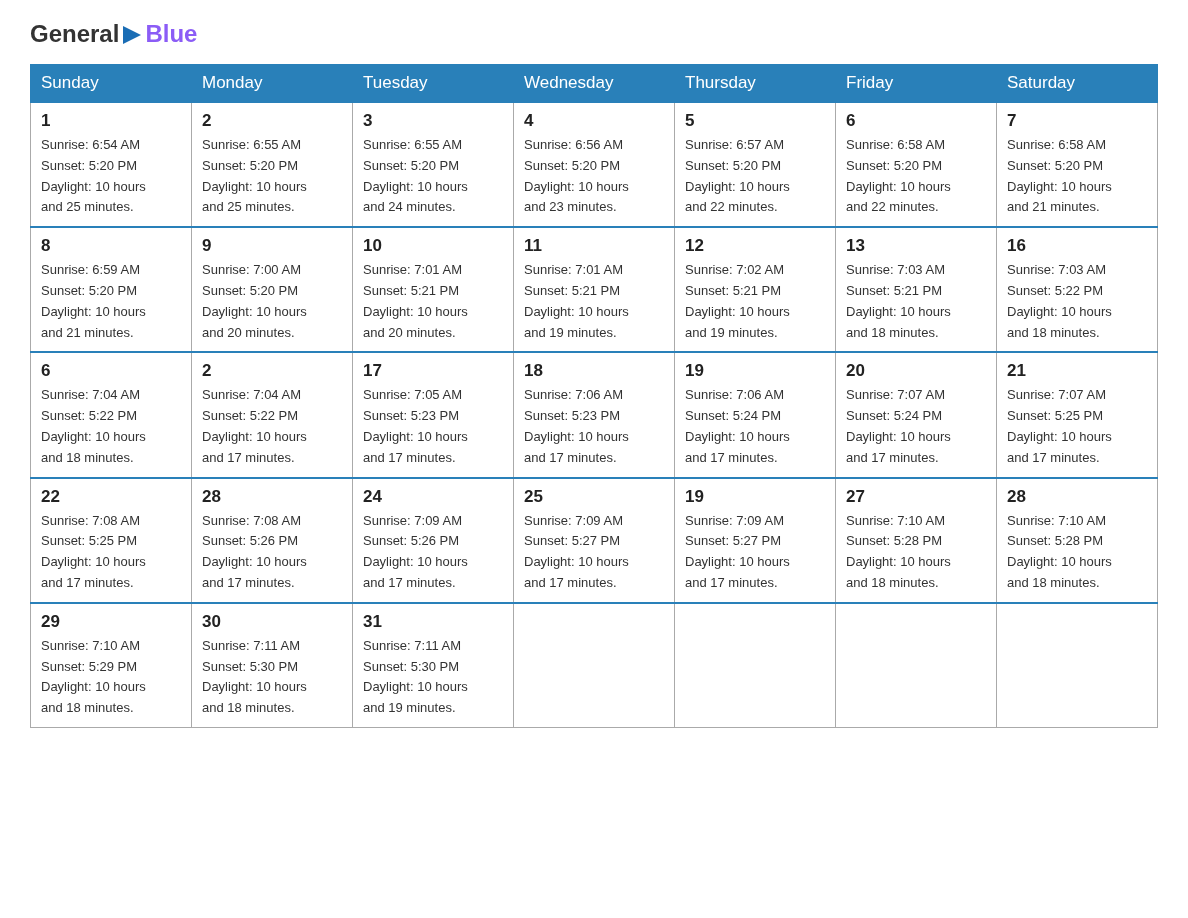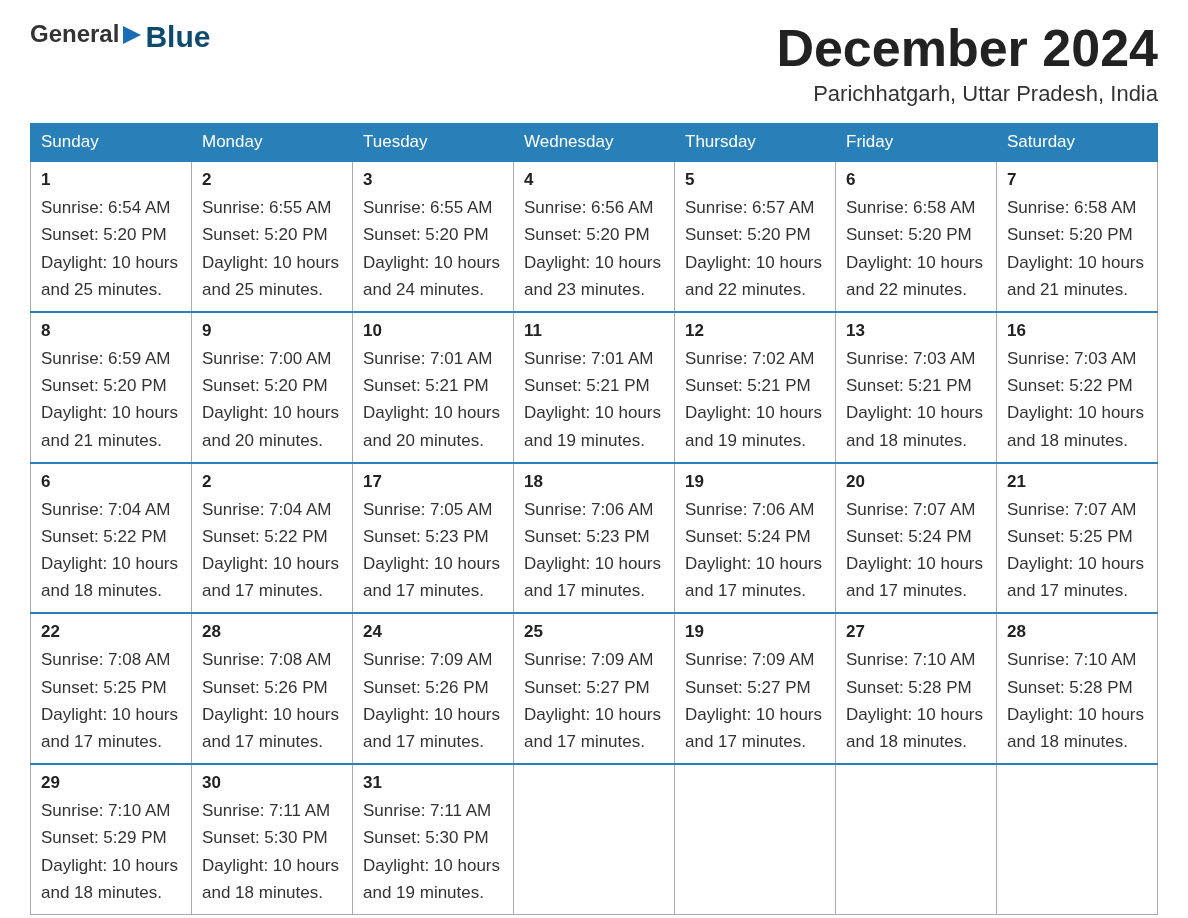--- a/index.html
+++ b/index.html
@@ -53,21 +53,21 @@
       min-height: 100px;
     }
     .day-number {
       font-size: 17px;
       font-weight: bold;
       color: #222;
       display: block;
       margin-bottom: 4px;
     }
     .day-info {
-      font-size: 17px;
+      font-size: 13px;
       color: #333;
       line-height: 1.6;
     }
     .calendar tr td:first-child {
       border-left: 1px solid #aaa;
     }
     .empty-cell {
       border-top: 2px solid #2980b9;
       background: #fff;
     }
@@ -85,25 +85,21 @@
 <body>
 
 <div class="header">
   <div class="logo-wrapper">
     <div class="logo-row">
       <span style="font-size:24px;font-weight:bold;color:#333;font-family:Arial,sans-serif;">General</span>
       <svg width="22" height="22" viewBox="0 0 22 22" style="margin-left:2px;margin-top:2px;">
         <polygon points="2,2 20,11 2,20" fill="#1a6db5"></polygon>
       </svg>
     </div>
-    <span style="font-size:30px;font-weight:bold;color:#0c4a6e;font-family:Arial,sans-serif;margin-left:2px;">Blue</span>
-  </div>
-  <div class="title-area">
-    <div class="calendar-title">December 2024</div>
-    <div class="calendar-subtitle">Parichhatgarh, Uttar Pradesh, India</div>
+    <span style="font-size:24px;font-weight:bold;color:#8b5cf6;font-family:Arial,sans-serif;margin-left:2px;">Blue</span>
   </div>
 </div>
 
 <table class="calendar">
   <thead>
     <tr>
       <th>Sunday</th>
       <th>Monday</th>
       <th>Tuesday</th>
       <th>Wednesday</th>

